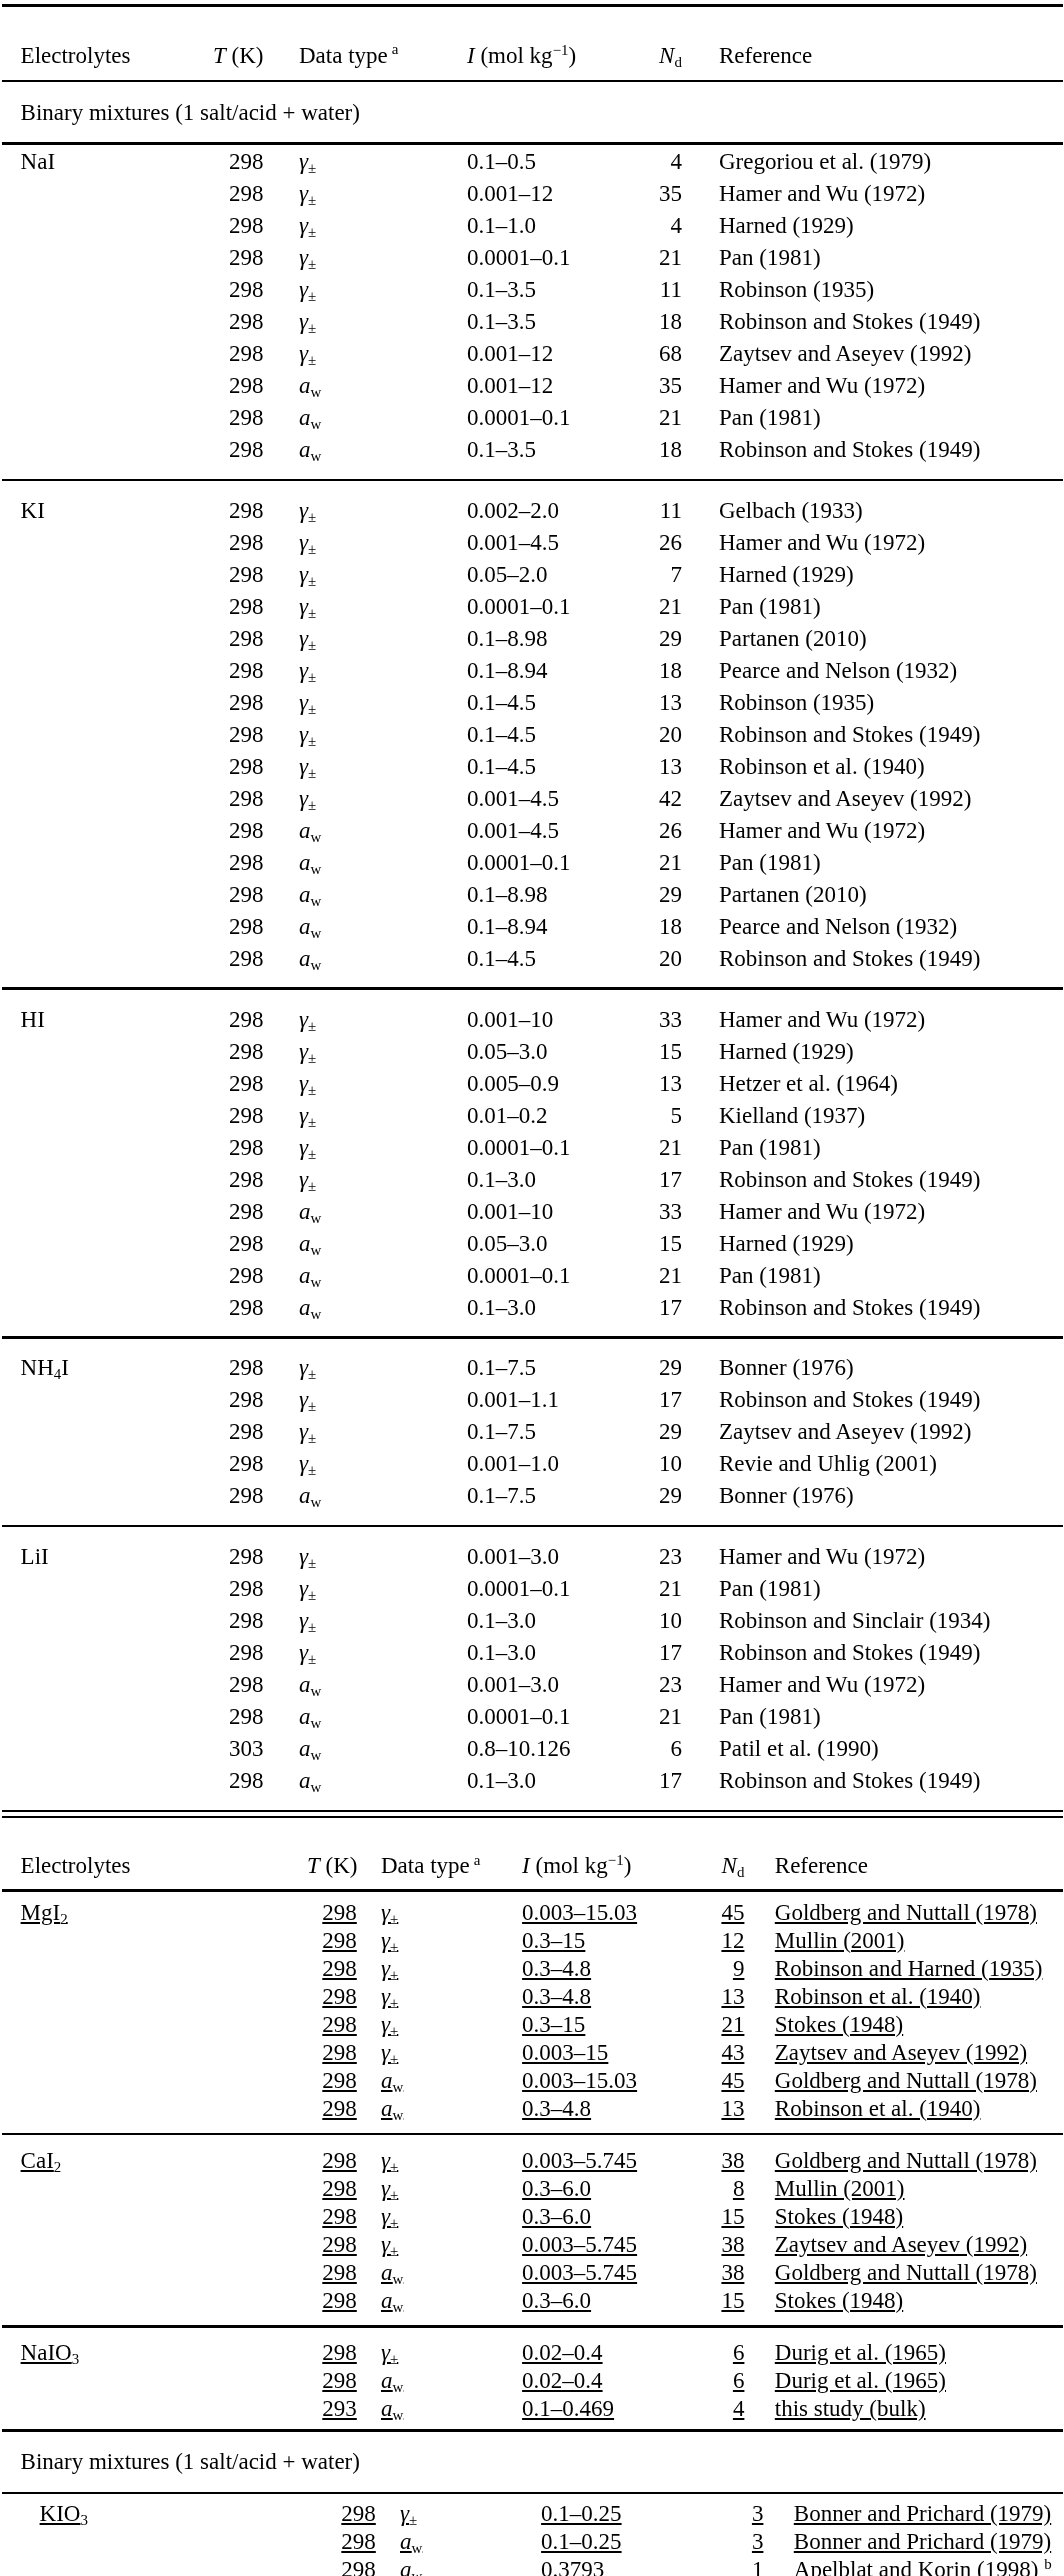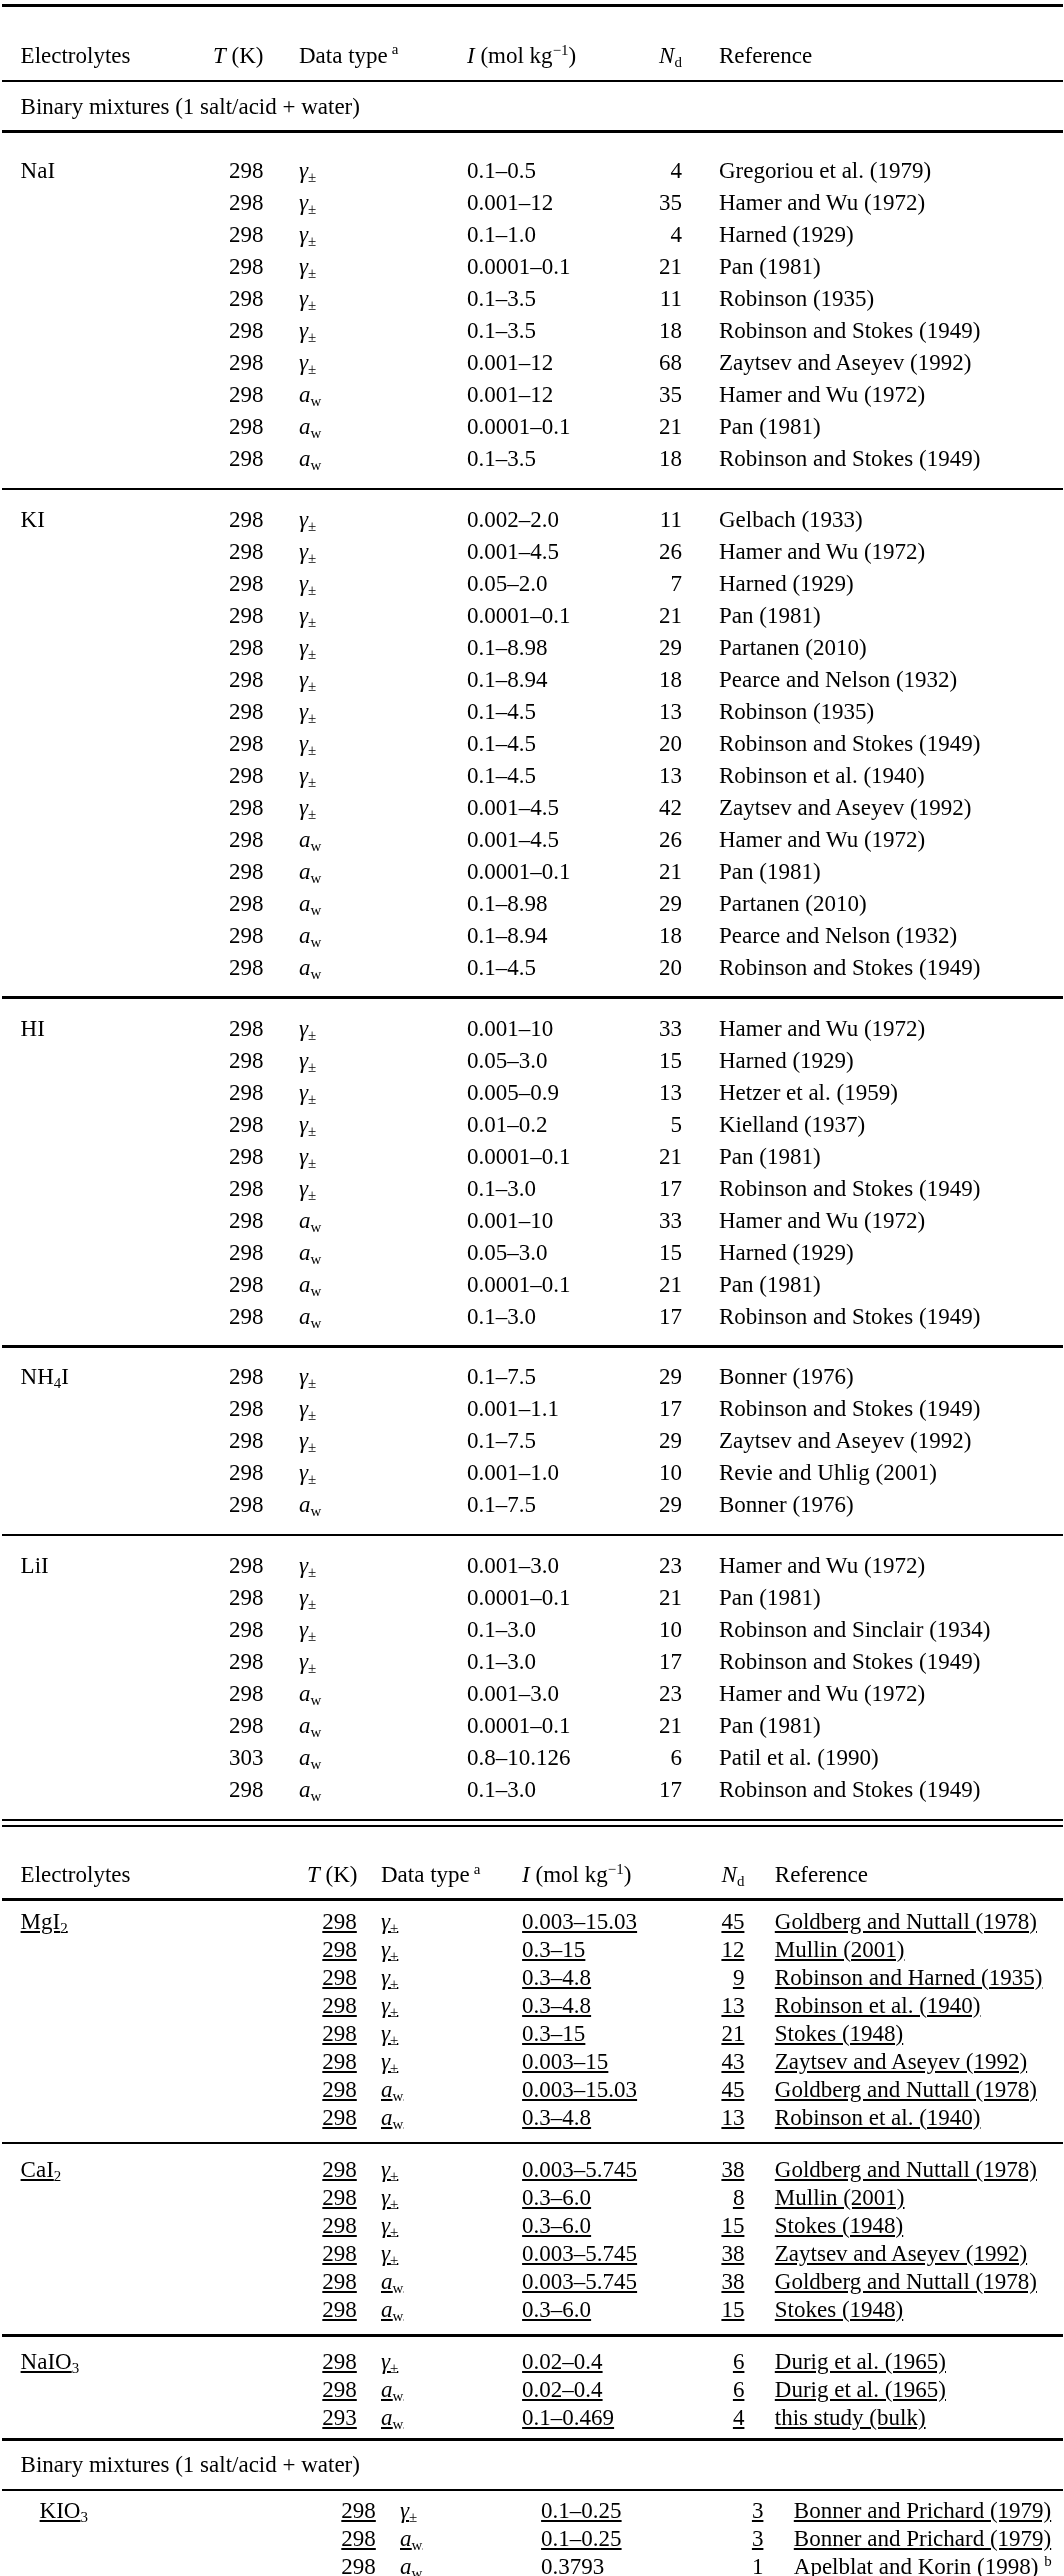--- a/index.html
+++ b/index.html
@@ -31,23 +31,23 @@
   .grid1 .c-ty{padding-left:33px;}
   .grid2 .c-ty{padding-left:17px;}
   .grid1 .c-i{padding-left:13px;}
   .grid2 .c-i{padding-left:3.1px;}
   .c-nd{text-align:right;}
   .grid1 .c-nd{padding-right:4.1px;}
   .grid2 .c-nd{padding-right:19.6px;}
   .grid1 .c-ref{padding-left:33px;}
   .grid2 .c-ref{padding-left:10.8px;}
 
-  .section-title{height:48px;display:flex;align-items:center;padding-left:20.6px;white-space:nowrap;}
+  .section-title{height:60px;display:flex;align-items:center;padding-left:20.6px;white-space:nowrap;}
   .block{}
-  .mt14{margin-top:22px;}
+  .mt14{margin-top:1px;}
   .mt12{margin-top:6.2px;}
   .mt10{margin-top:5.2px;padding-left:19px;}
 
   i,.it{font-style:italic;}
   sub{font-size:65%;vertical-align:-0.3em;line-height:0;}
   sup{font-size:65%;vertical-align:0.55em;line-height:0;}
   .c-ty sup{margin-left:4.1px;}
   .math{font-style:italic;}
   .math sub{font-style:normal;}
 </style>
@@ -293,21 +293,21 @@
         <span class="cell c-i">0.05–3.0</span>
         <span class="cell c-nd">15</span>
         <span class="cell c-ref">Harned (1929)</span>
       </div>
       <div class="row grid1 row1">
         <span class="cell c-el"></span>
         <span class="cell c-t">298</span>
         <span class="cell c-ty math">γ<sub>±</sub></span>
         <span class="cell c-i">0.005–0.9</span>
         <span class="cell c-nd">13</span>
-        <span class="cell c-ref">Hetzer et al. (1959)</span>
+        <span class="cell c-ref">Hetzer et al. (1964)</span>
       </div>
       <div class="row grid1 row1">
         <span class="cell c-el"></span>
         <span class="cell c-t">298</span>
         <span class="cell c-ty math">γ<sub>±</sub></span>
         <span class="cell c-i">0.01–0.2</span>
         <span class="cell c-nd">5</span>
         <span class="cell c-ref">Kielland (1937)</span>
       </div>
       <div class="row grid1 row1">

